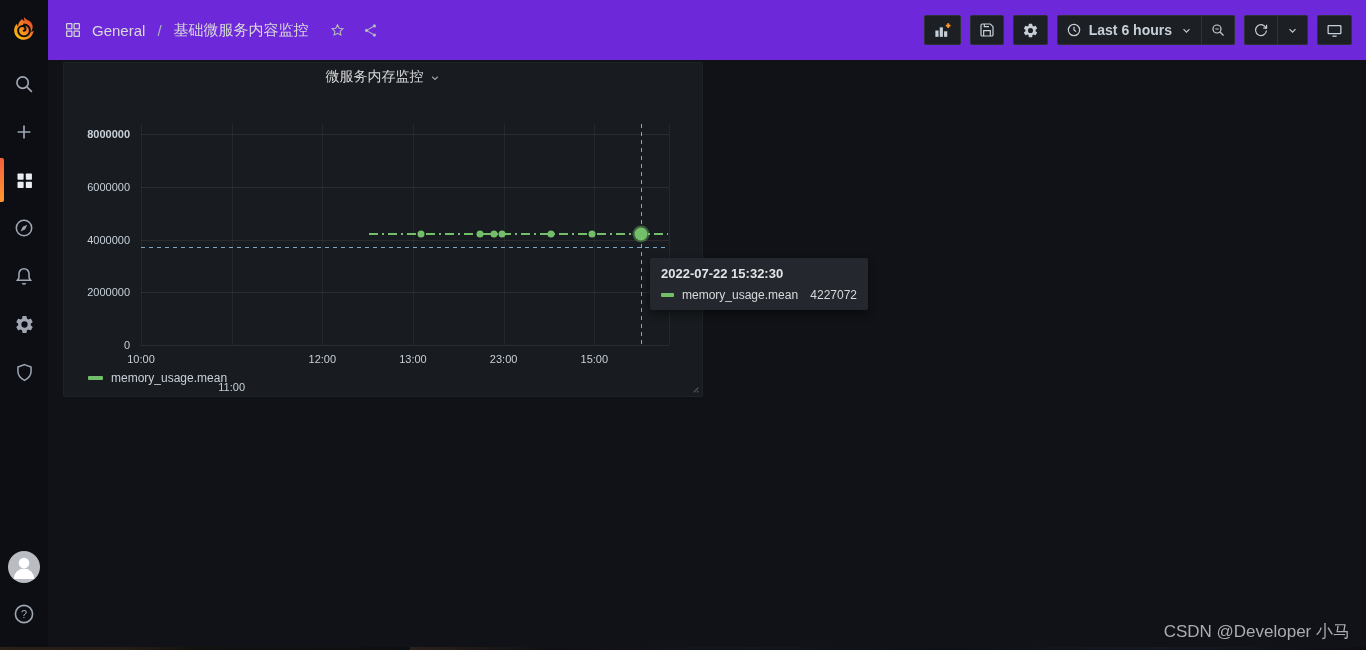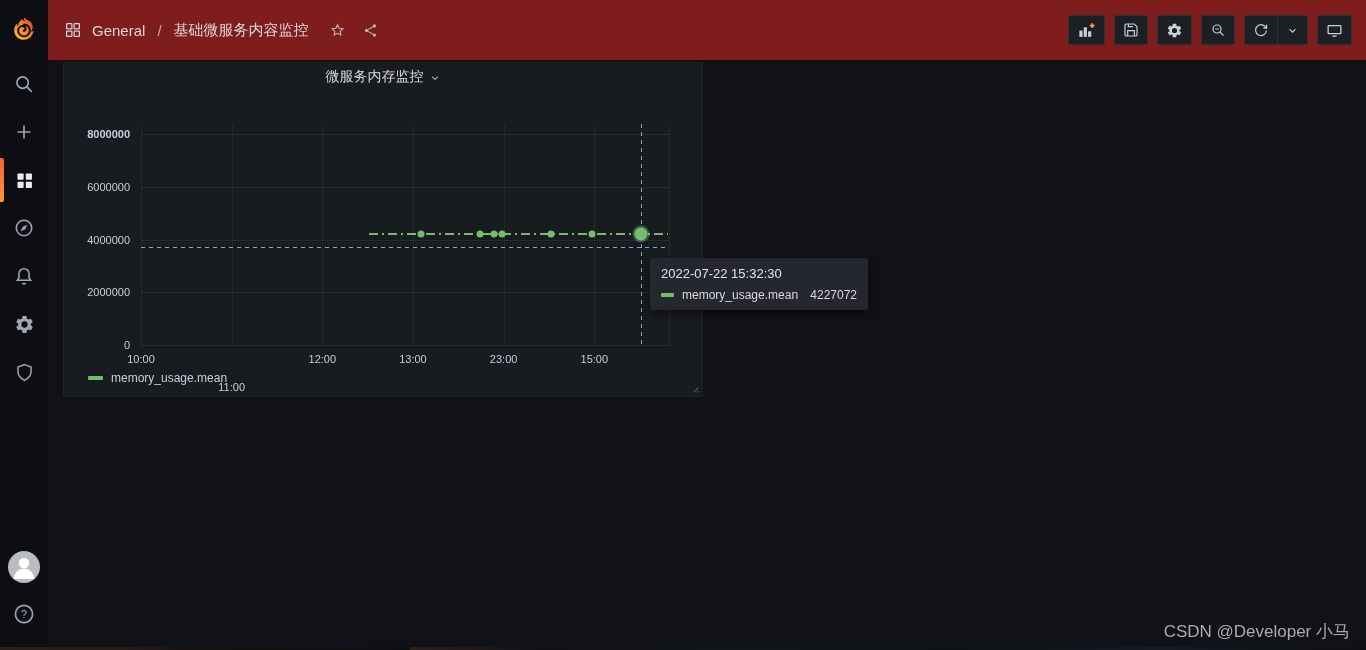--- a/index.html
+++ b/index.html
@@ -16,21 +16,21 @@
   .side-item.active { color:#e9edf2; }
   .side-item.active::before { content:""; position:absolute; left:0; top:2px; bottom:2px; width:4px;
                background:linear-gradient(180deg,#f55f3e,#ff9830); border-radius:0 2px 2px 0; }
   .side-bottom { position:absolute; bottom:24px; left:0; width:48px; display:flex; flex-direction:column;
                align-items:center; gap:19px; color:#9fa7b3; }
   .avatar { width:32px; height:32px; border-radius:50%; background:#b9bdc3; overflow:hidden;
             display:flex; align-items:flex-end; justify-content:center; cursor:pointer; }
 
   
   .header { position:absolute; left:48px; top:0; right:0; height:60px; display:flex; align-items:center;
-            padding:0 14px 0 16px; background:#7f1d1d;text-align:center; }
+            padding:0 14px 0 16px; background:#6d28d9;text-align:center; }
   .crumb { display:flex; align-items:center; gap:10px; font-size:15px; color:#d8d9da; }
   .crumb .sep { color:#aeb4ba; padding:0 2px; }
   .crumb-icons { display:flex; align-items:center; gap:16px; margin-left:10px; color:#b4b7bd; }
   .toolbar { margin-left:auto; display:flex; align-items:center; }
   .tb-btn, .tb-seg { height:30px; background:#1c1f24; border:1px solid #2e3237; border-radius:2px;
             display:flex; align-items:center; justify-content:center; color:#c7d0d9; cursor:pointer; }
   .tb-btn { min-width:34px; padding:0 8px; margin-left:9px; }
   .tb-group { display:flex; margin-left:9px; }
   .tb-group .tb-seg { border-radius:0; border-left-width:0; padding:0 8px; }
   .tb-group .tb-seg:first-child { border-radius:2px 0 0 2px; border-left-width:1px; }
@@ -57,21 +57,21 @@
   .cross-h { position:absolute; left:0; right:0; height:1px; opacity:.95; }
 
   .legend { position:absolute; left:24px; top:308px; display:flex; align-items:center; gap:8px;
             font-size:12px; color:#c7d0d9; cursor:pointer; }
   .legend .swatch { width:15px; height:4px; border-radius:1px; }
   .resize-corner { position:absolute; right:1px; bottom:1px; color:#565b61; cursor:nwse-resize; }
 
   
   .tooltip { position:absolute; left:650px; top:258px; width:218px; background:#24272e;
              border-radius:2px; box-shadow:0 4px 10px rgba(0,0,0,.45); padding:8px 11px; z-index:30; }
-  .tooltip .t-title { font-size:13px; font-weight:400; color:#e3e4e6; margin-bottom:7px; }
+  .tooltip .t-title { font-size:13px; font-weight:700; color:#e3e4e6; margin-bottom:7px; }
   .tooltip .t-row { display:flex; align-items:center; gap:8px; font-size:12px; color:#d8d9da; }
   .tooltip .t-swatch { width:13px; height:4px; border-radius:1px; flex:none; }
   .tooltip .t-val { margin-left:auto; }
 
   .watermark { position:absolute; right:16px; bottom:7px; font-size:17px; color:#a9acb1; z-index:5; }
   .bottom-strip { position:absolute; left:0; bottom:0; width:100%; height:3px; z-index:40;
       background:linear-gradient(90deg,#2a2018 0%,#231c15 10%,#14120f 14%,#0e0f12 30%,#2b211b 22%,#101114 40%,#12161d 55%,#0e1116 70%,#151922 85%,#0d0f13 100%); }
 </style>
 </head>
 <body>
@@ -190,20 +190,30 @@
         <path d="M17 21v-8H7v8M8 3v4h7"></path>
       </svg>
     </div>
     <div class="tb-btn">
       <svg width="17" height="17" viewBox="0 0 24 24" fill="currentColor">
         <path d="M19.14 12.94c.04-.3.06-.61.06-.94 0-.32-.02-.64-.07-.94l2.03-1.58a.49.49 0 0 0 .12-.61l-1.92-3.32a.49.49 0 0 0-.59-.22l-2.39.96c-.5-.38-1.03-.7-1.62-.94l-.36-2.54a.48.48 0 0 0-.48-.41h-3.84c-.24 0-.43.17-.47.41l-.36 2.54c-.59.24-1.13.57-1.62.94l-2.39-.96a.49.49 0 0 0-.59.22L2.73 8.87c-.12.21-.08.47.12.61l2.03 1.58c-.05.3-.09.63-.09.94s.02.64.07.94l-2.03 1.58a.49.49 0 0 0-.12.61l1.92 3.32c.12.22.37.29.59.22l2.39-.96c.5.38 1.03.7 1.62.94l.36 2.54c.05.24.24.41.48.41h3.84c.24 0 .44-.17.47-.41l.36-2.54c.59-.24 1.13-.56 1.62-.94l2.39.96c.22.08.47 0 .59-.22l1.92-3.32c.12-.22.07-.47-.12-.61l-2.01-1.58zM12 15.6A3.6 3.6 0 1 1 12 8.4a3.6 3.6 0 0 1 0 7.2z"></path>
       </svg>
     </div>
 
     <div class="tb-group">
+      <div class="tb-seg">
+        <svg width="16" height="16" viewBox="0 0 24 24" fill="none" stroke="currentColor" stroke-width="1.8">
+          <circle cx="12" cy="12" r="8.5"></circle>
+            <path d="M12 7.2V12l3.2 2.1"></path>
+        </svg>
+        <span class="time-text">Last 6 hours</span>
+        <svg width="13" height="13" viewBox="0 0 24 24" fill="none" stroke="currentColor" stroke-width="2">
+          <path d="M6.5 9.5l5.5 5.5 5.5-5.5"></path>
+        </svg>
+      </div>
       <div class="tb-seg">
         <svg width="16" height="16" viewBox="0 0 24 24" fill="none" stroke="currentColor" stroke-width="1.8">
           <circle cx="10.5" cy="10.5" r="6"></circle>
             <path d="M8 10.5h5M15 15l5.3 5.3"></path>
         </svg>
       </div>
     </div>
 
     <div class="tb-group">
       <div class="tb-seg">

